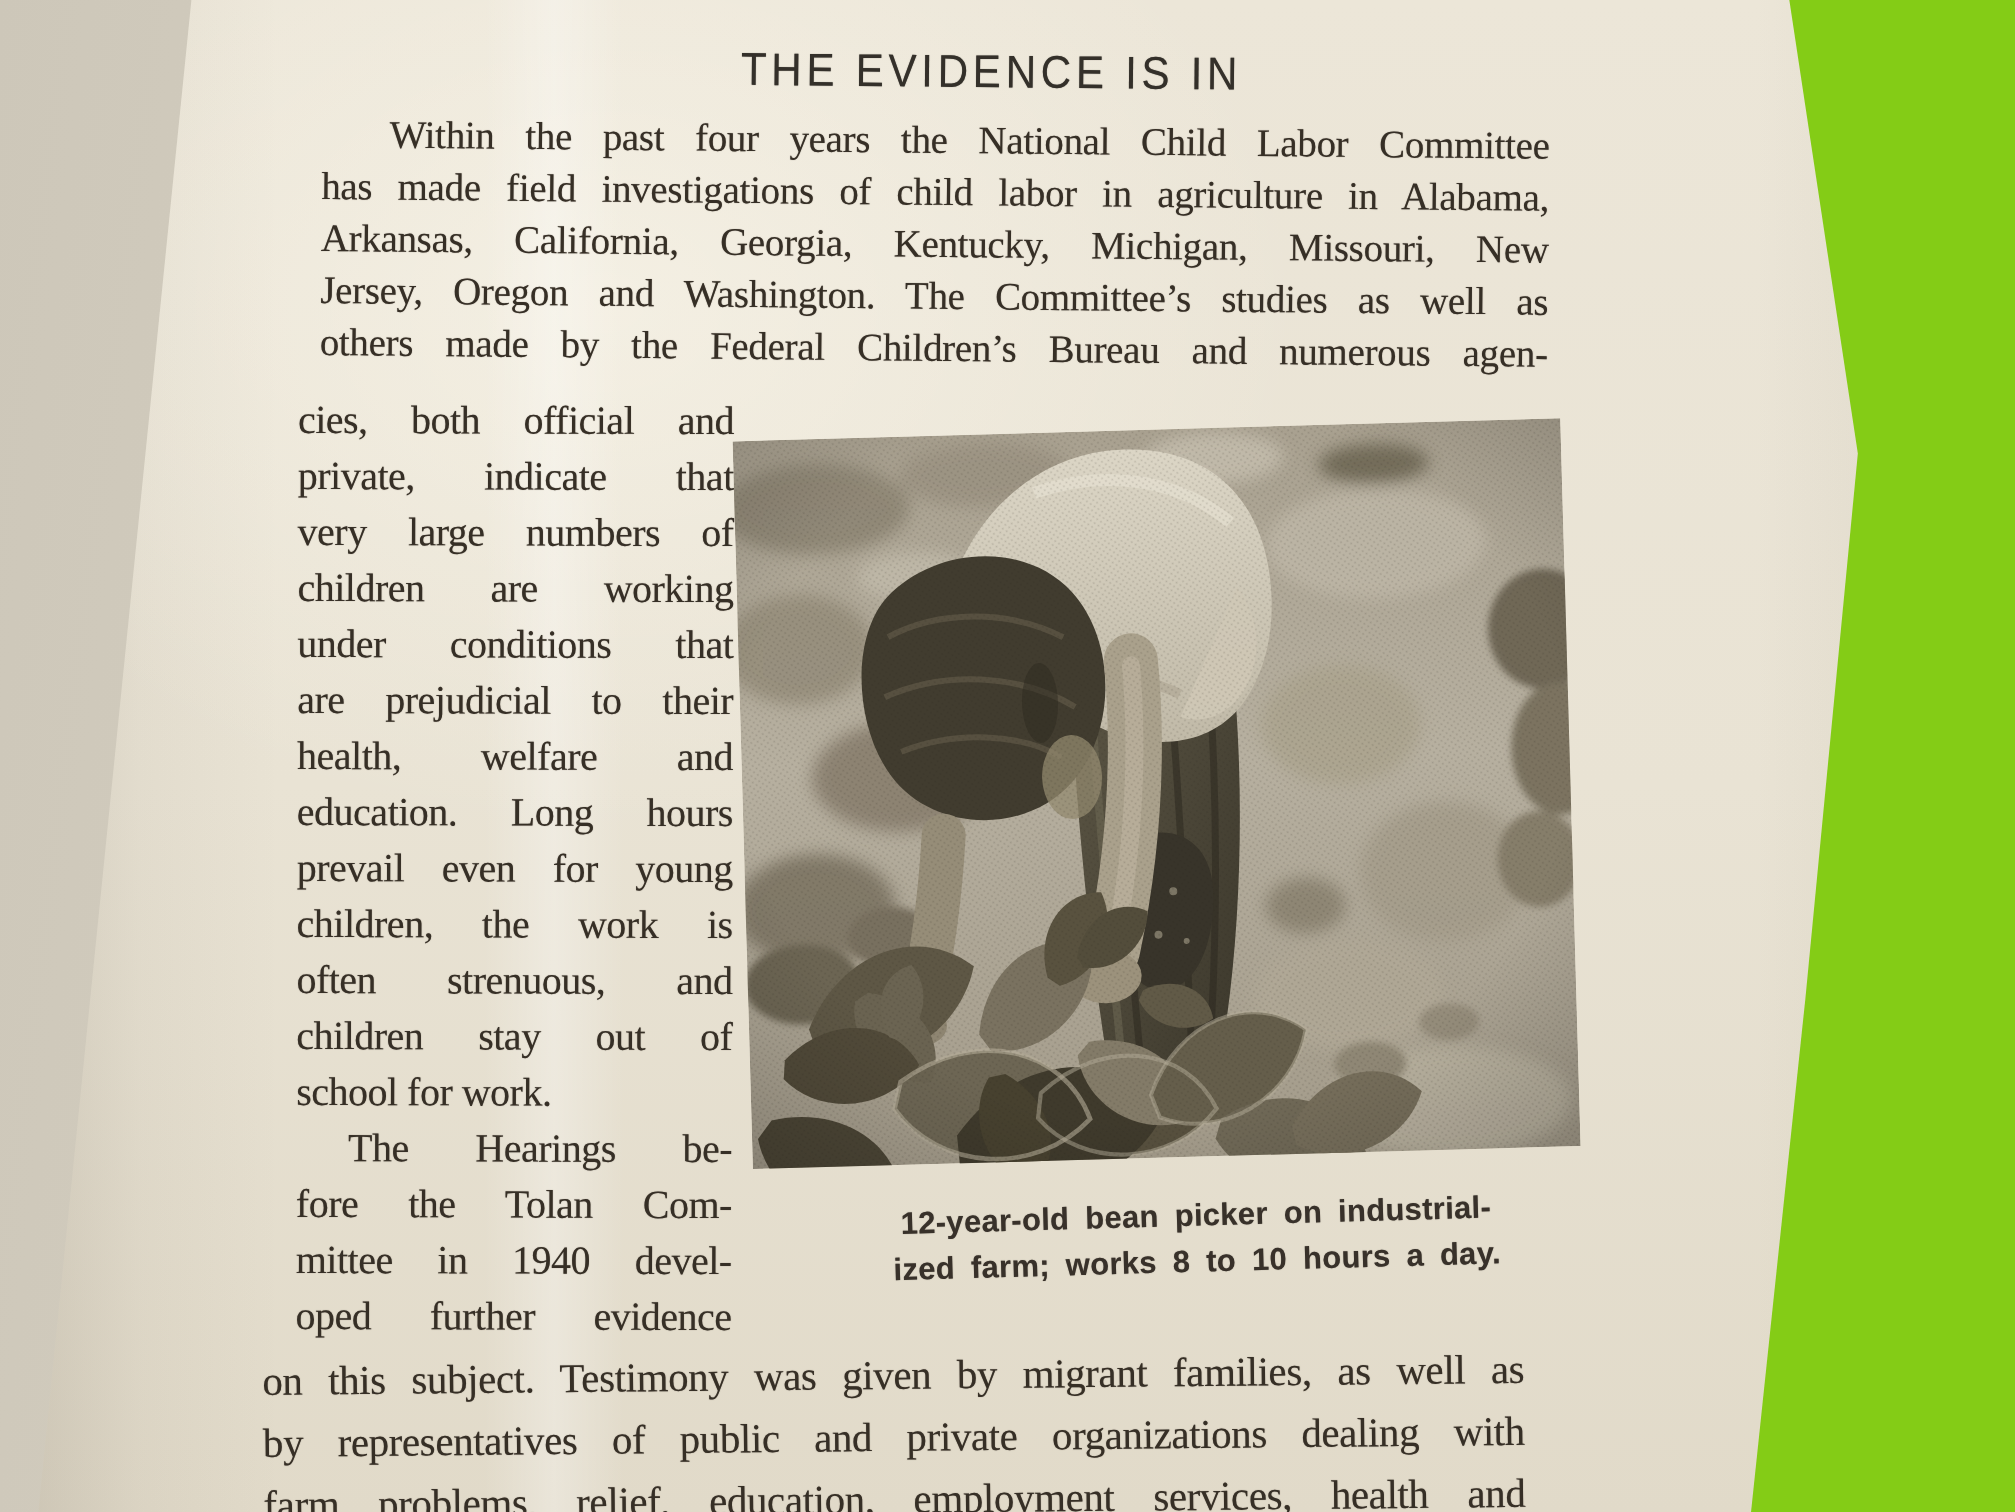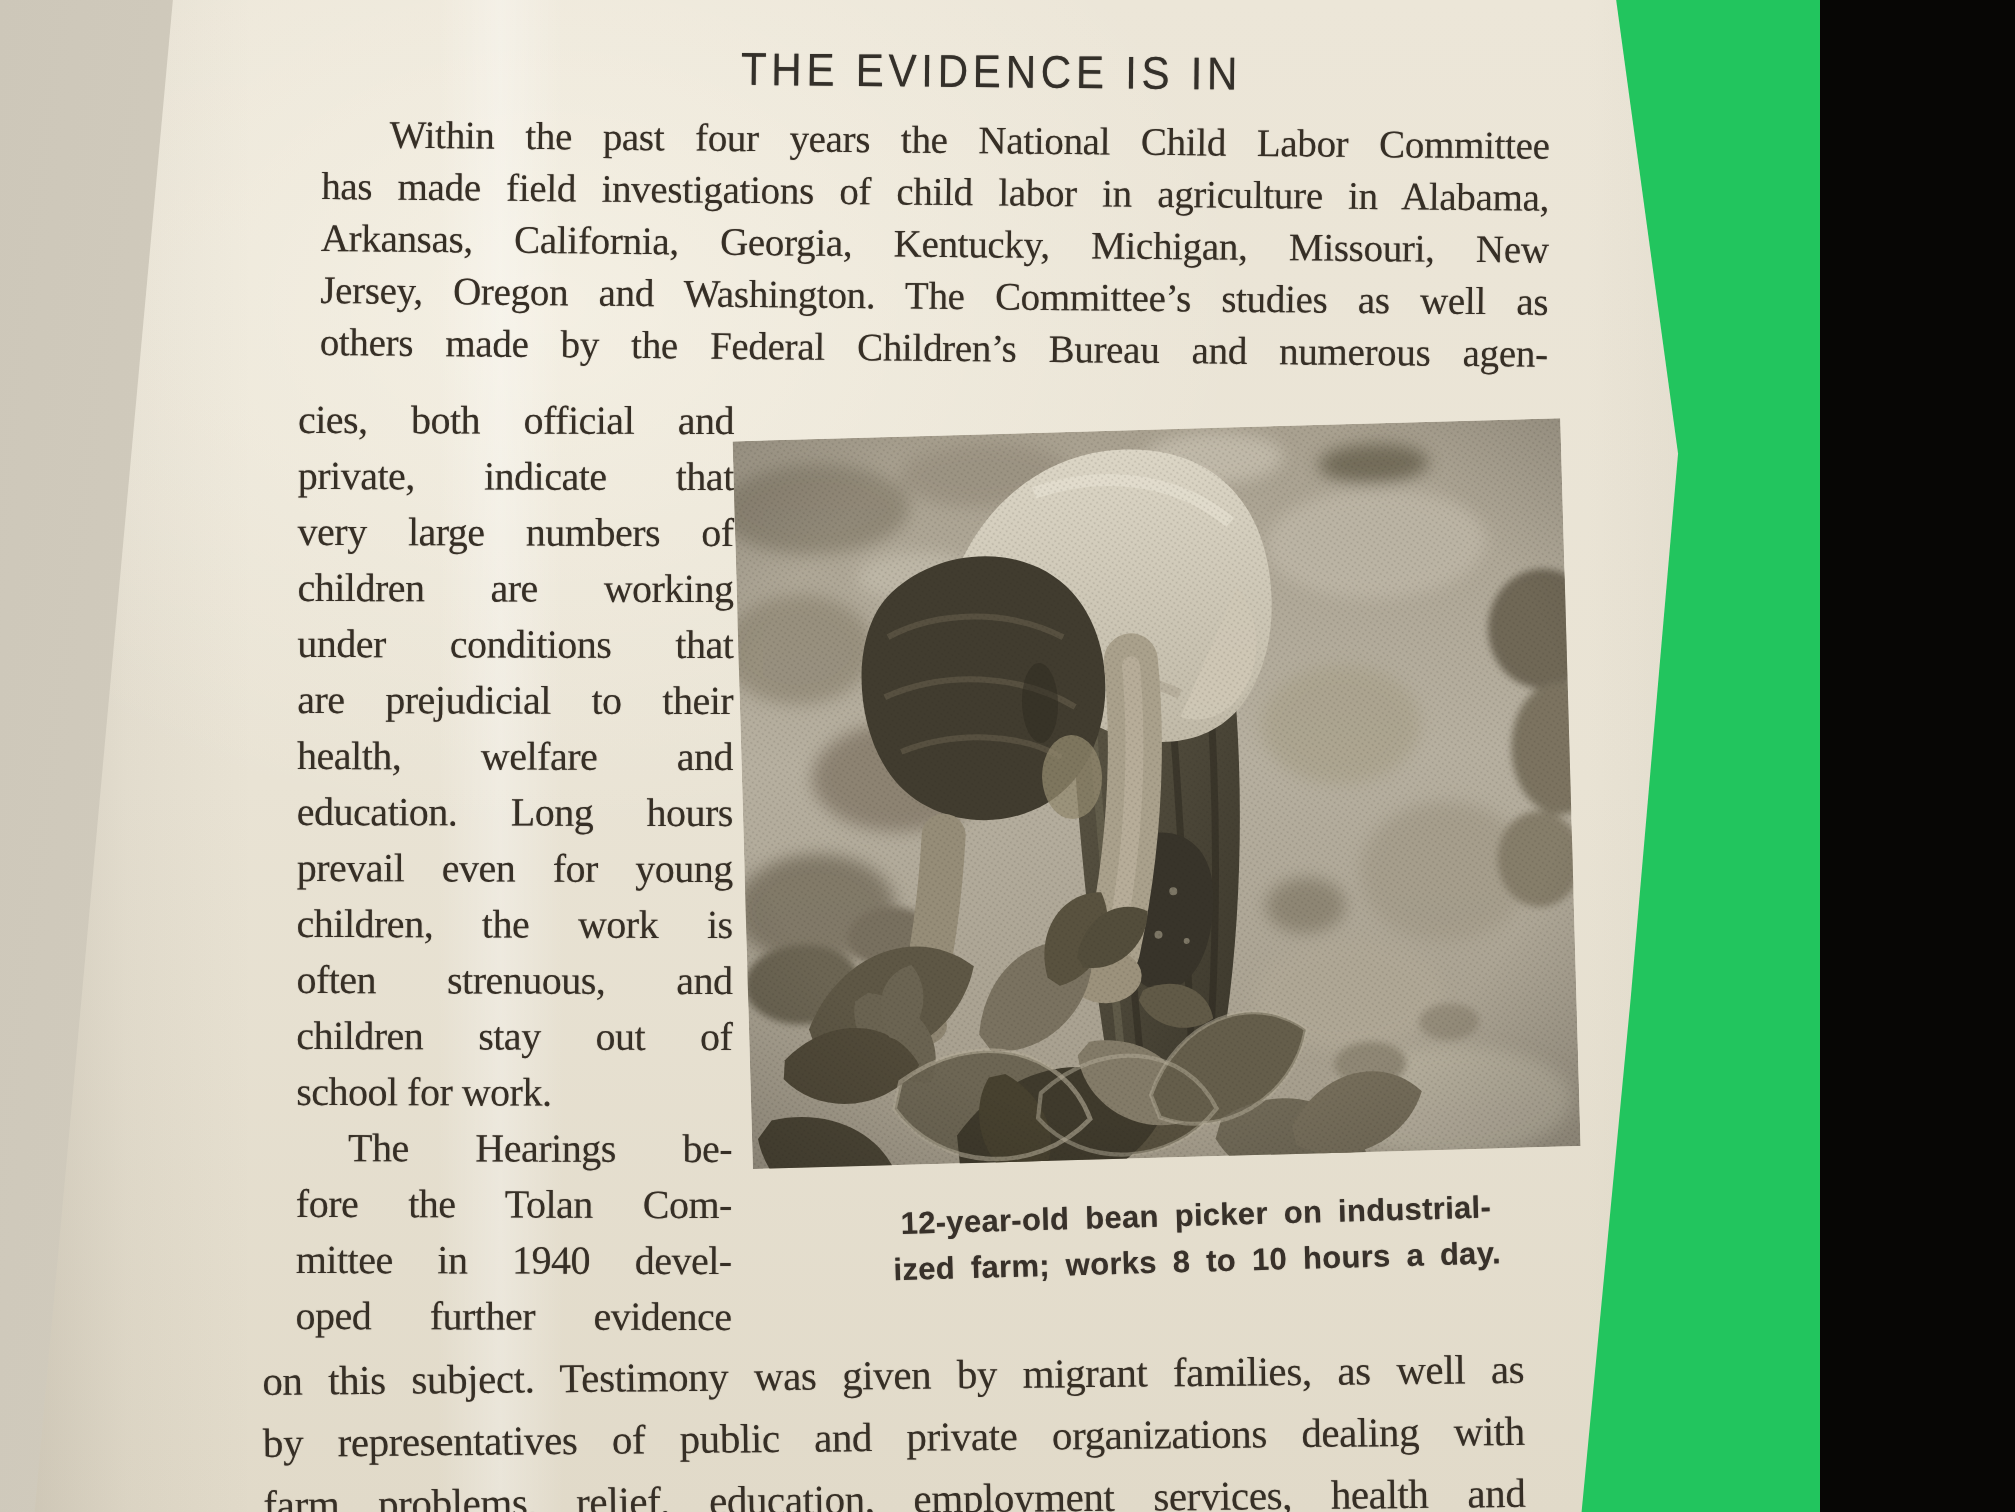--- a/index.html
+++ b/index.html
@@ -1,21 +1,21 @@
 <!DOCTYPE html>
 <html><head>
 <meta charset="utf-8">
 <style>
   html, body { margin: 0; padding: 0; background: #070605; }
   .stage {
     position: relative;
-    width: 1820px;
+    width: 2015px;
     height: 1512px;
     overflow: hidden;
-    background: #22c55e;
+    background: #84cc16;
     font-family: "Liberation Serif", serif;
   }
 
   
   .under-page {
     position: absolute; inset: 0;
     clip-path: polygon(0 0, 10.4% 0, 2.4% 100%, 0 100%);
     background: linear-gradient(97deg, #cdc7b9 0%, #d8d2c4 45%, #d3cdbf 72%, #b3ad9f 90%, #938d80 100%);
   }
 

